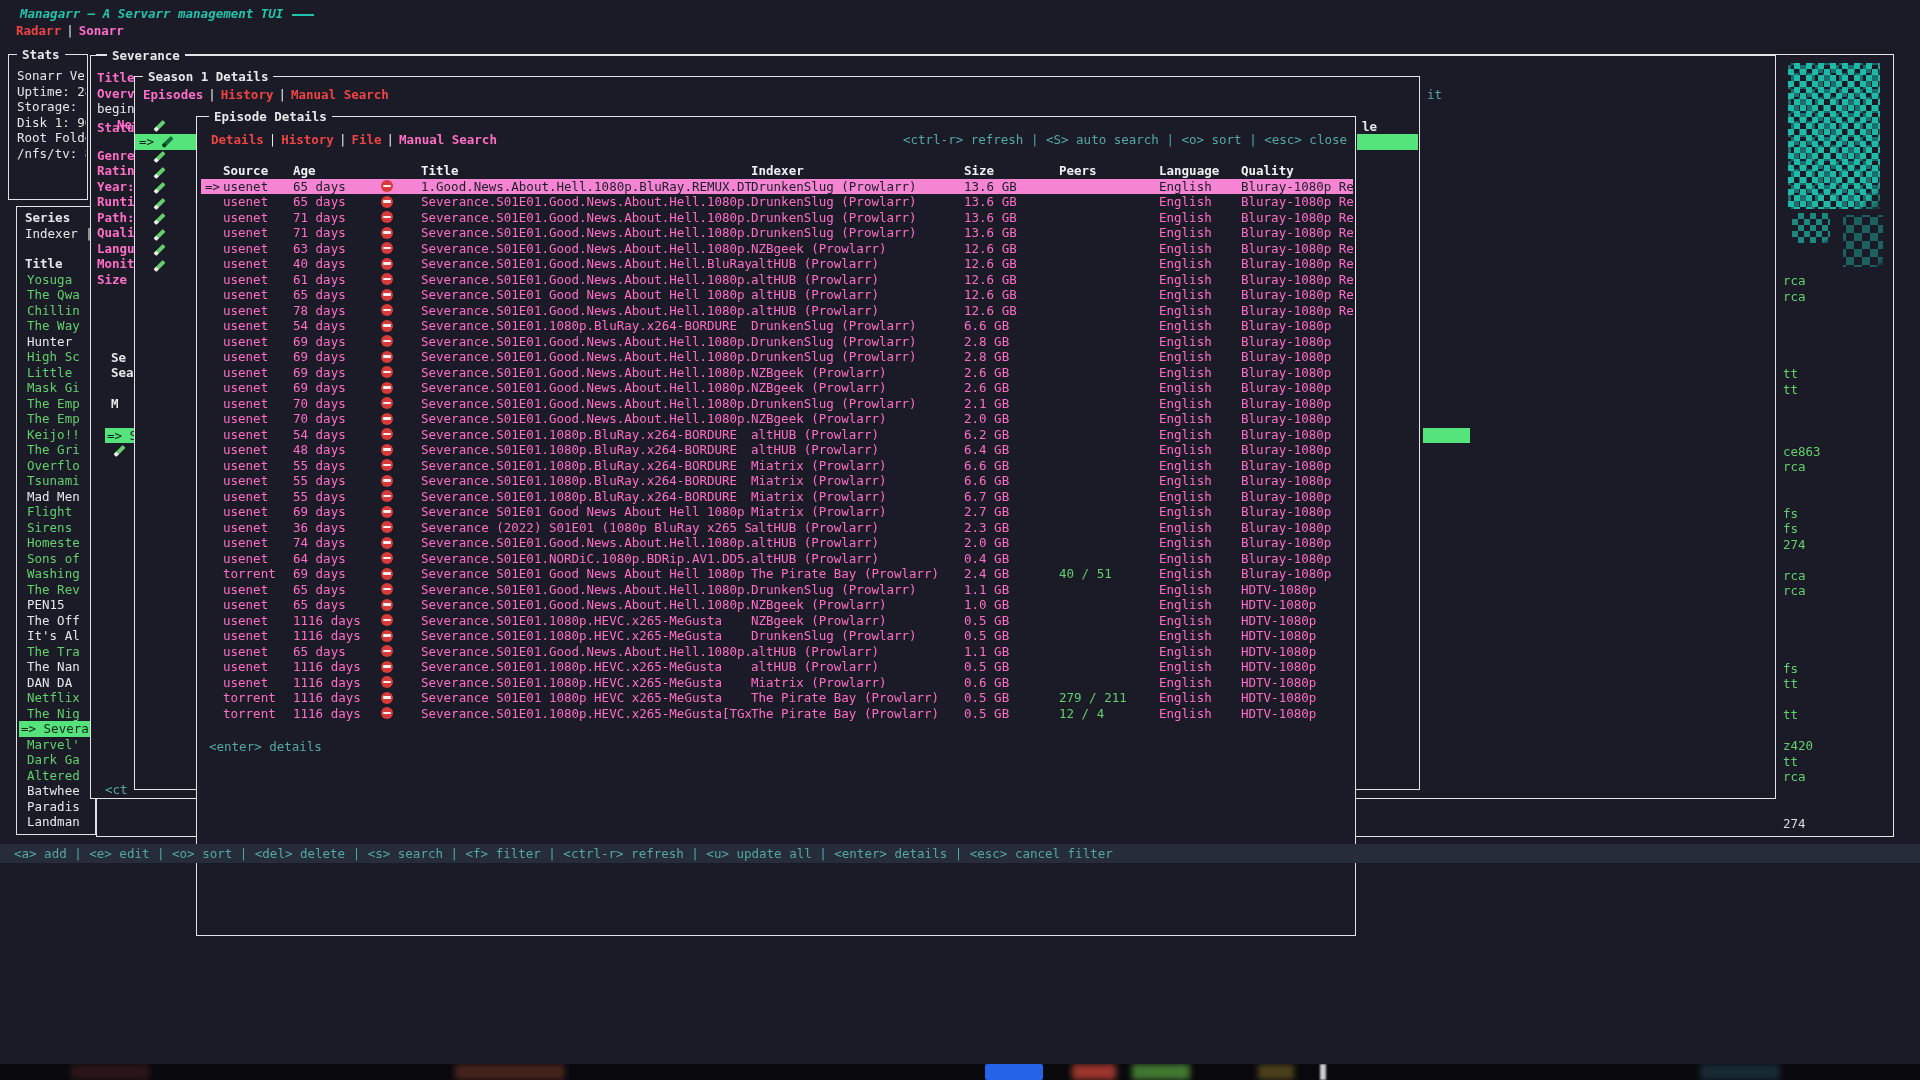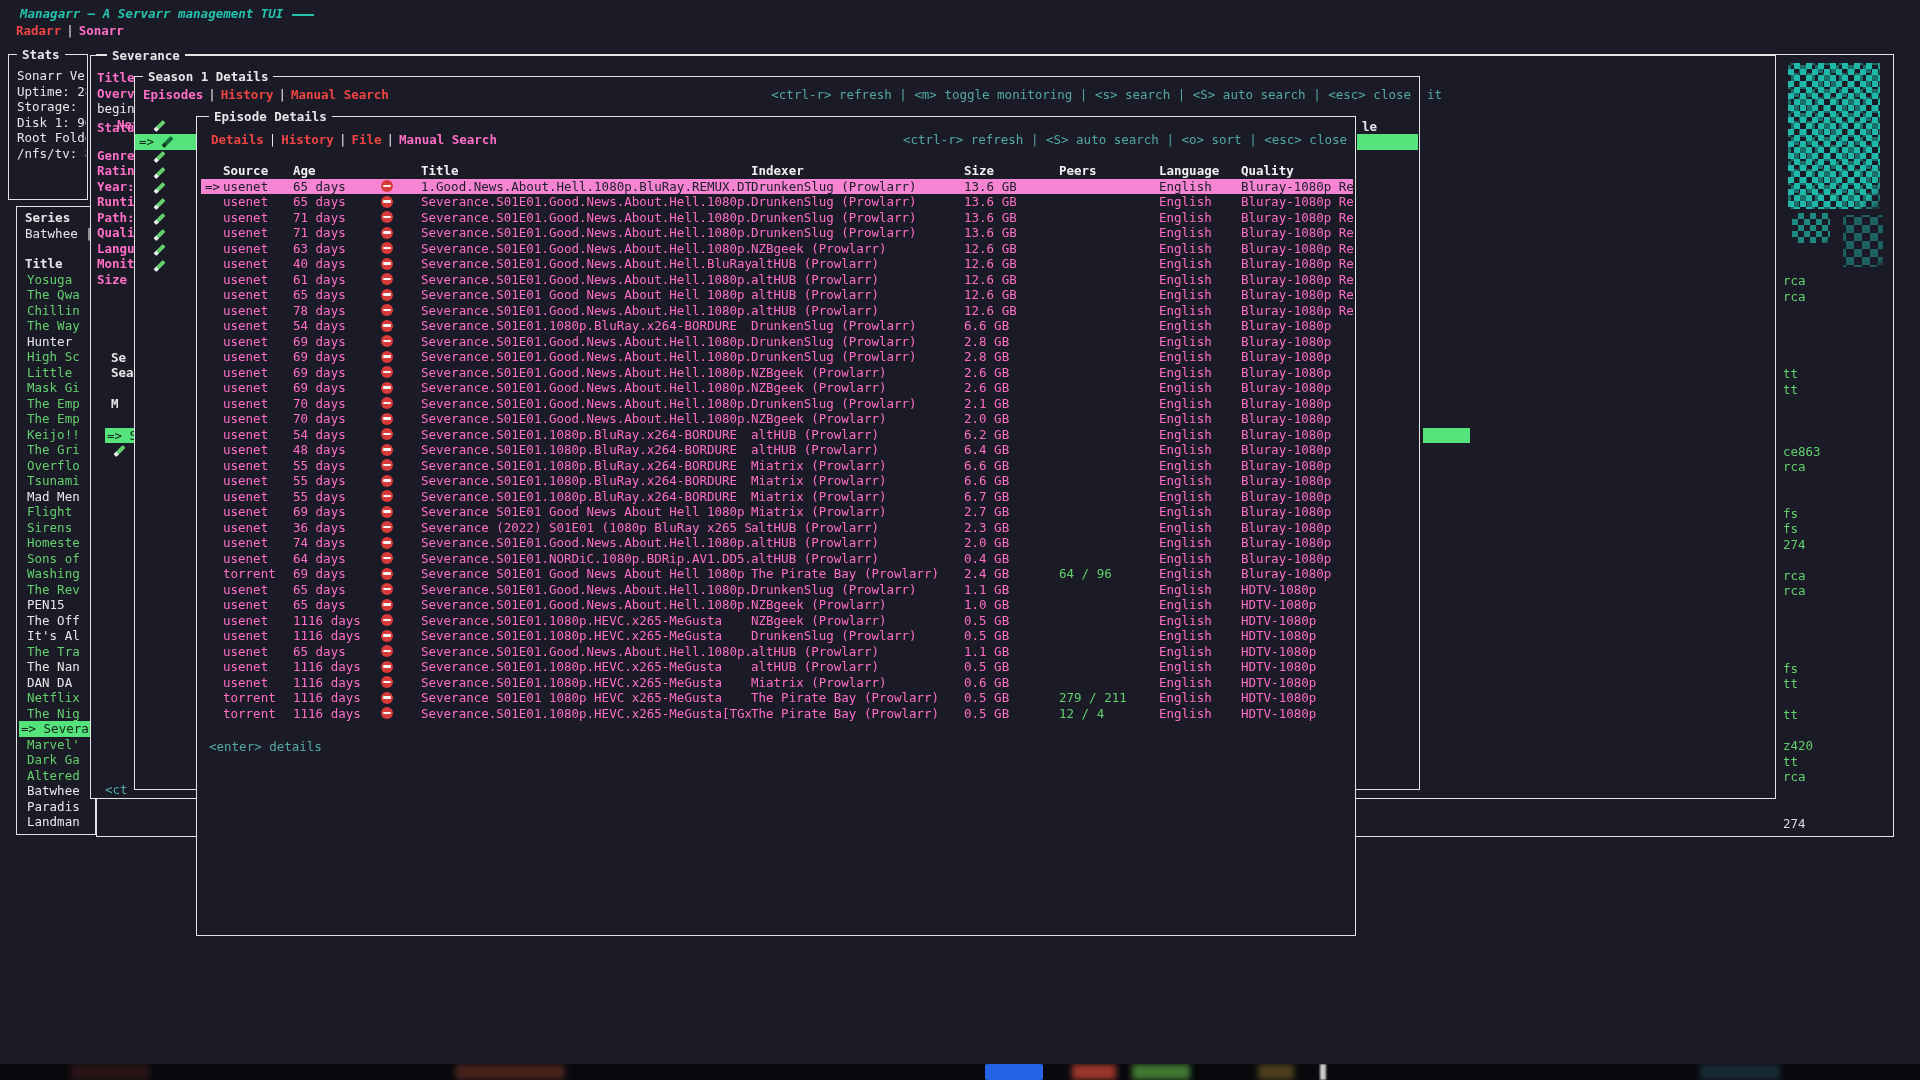--- a/index.html
+++ b/index.html
@@ -128,21 +128,21 @@
           <div class="stat-line">Uptime: 28</div>
           <div class="stat-line">Storage:</div>
           <div class="stat-line">Disk 1: 90</div>
           <div class="stat-line">Root Folde</div>
           <div class="stat-line">/nfs/tv: 8</div>
         </div>
     </div>
 
     <div id="series-box" class="window">
       <div class="abs bold" style="left:8px;top:3px">Series</div>
-      <div class="abs" style="left:8px;top:18.5px;width:69px;overflow:hidden;white-space:nowrap">Batwhee |</div>
+      <div class="abs" style="left:8px;top:18.5px;width:69px;overflow:hidden;white-space:nowrap">Indexer |</div>
       <div class="abs bold" style="left:8px;top:49px">Title</div>
       <div id="series-items" class="abs" style="left:2px;top:64.5px;width:75px">
           <div class="series-item">Yosuga</div>
           <div class="series-item">The Qwa</div>
           <div class="series-item">Chillin</div>
           <div class="series-item">The Way</div>
           <div class="series-item unmon">Hunter</div>
           <div class="series-item">High Sc</div>
           <div class="series-item">Little</div>
           <div class="series-item">Mask Gi</div>
@@ -203,21 +203,20 @@
       <div class="sel-green" style="left:1332px;top:371.5px;width:47px;height:15.5px"></div>
       <span class="pencil" style="left:22px;top:393px"></span>
       <div class="abs hints" style="left:14px;top:726px">&lt;ct</div>
     </div>
 
     <div id="season-win" class="window">
       <span class="wtitle" style="left:8px">Season 1 Details</span>
       <div class="tabs" style="left:8px;top:9.5px">
         <span class="tab active">Episodes</span><span class="sepc">|</span><span class="tab">History</span><span class="sepc">|</span><span class="tab">Manual Search</span>
       </div>
-      <div class="abs hints" style="right:8px;top:9.5px">&lt;ctrl-r&gt; refresh | &lt;m&gt; toggle monitoring | &lt;s&gt; search | &lt;S&gt; auto search | &lt;esc&gt; close</div>
 
       <div id="episodes-bg">
         <div class="abs bold" style="left:1227px;top:41.5px">le</div>
         <div class="sel-green" id="ep-selected-left" style="left:0;top:57px;width:62px;height:15.5px">
           <span style="padding-left:4px">=&gt;</span>
           <span class="pencil dark" style="left:26px;top:5.5px"></span>
         </div>
         <div class="sel-green" style="left:1222px;top:57px;width:61px;height:15.5px"></div>
       <span class="pencil" style="left: 18px; top: 47px;"></span>
           <span class="pencil" style="left: 18px; top: 78px;"></span>
@@ -554,21 +553,21 @@
             <div class="cell quality">Bluray-1080p</div>
           </div>
           <div class="release-row">
             <div class="cell prefix"></div>
             <div class="cell source">torrent</div>
             <div class="cell age">69 days</div>
             <div class="cell rejected"><span class="noentry"></span></div>
             <div class="cell title">Severance S01E01 Good News About Hell 1080p</div>
             <div class="cell indexer">The Pirate Bay (Prowlarr)</div>
             <div class="cell size">2.4 GB</div>
-            <div class="cell peers">64 / 96</div>
+            <div class="cell peers">40 / 51</div>
             <div class="cell language">English</div>
             <div class="cell quality">Bluray-1080p</div>
           </div>
           <div class="release-row">
             <div class="cell prefix"></div>
             <div class="cell source">usenet</div>
             <div class="cell age">65 days</div>
             <div class="cell rejected"><span class="noentry"></span></div>
             <div class="cell title">Severance.S01E01.Good.News.About.Hell.1080p.</div>
             <div class="cell indexer">DrunkenSlug (Prowlarr)</div>
@@ -671,20 +670,23 @@
             <div class="cell size">0.5 GB</div>
             <div class="cell peers">12 / 4</div>
             <div class="cell language">English</div>
             <div class="cell quality">HDTV-1080p</div>
           </div>
         </div>
 
       <div class="abs hints" style="left:12px;top:621.5px">&lt;enter&gt; details</div>
     </div>
 
+    <div id="footer-bar">
+      <span class="hints">&lt;a&gt; add | &lt;e&gt; edit | &lt;o&gt; sort | &lt;del&gt; delete | &lt;s&gt; search | &lt;f&gt; filter | &lt;ctrl-r&gt; refresh | &lt;u&gt; update all | &lt;enter&gt; details | &lt;esc&gt; cancel filter</span>
+    </div>
   </div>
 
   <div id="wallpaper">
     <div class="wp" style="left:70px;width:80px;background:#5a2a2a;opacity:.4"></div>
     <div class="wp" style="left:455px;width:110px;background:#7a3a2a;opacity:.55"></div>
     <div class="wp sharp" style="left:985px;width:58px;background:#2563e8"></div>
     <div class="wp" style="left:1072px;width:44px;background:#d84a3a;opacity:.7"></div>
     <div class="wp" style="left:1132px;width:58px;background:#69c24a;opacity:.6"></div>
     <div class="wp" style="left:1258px;width:36px;background:#c9a83a;opacity:.35"></div>
     <div class="wp" style="left:1320px;width:6px;background:#ffffff;opacity:.8;filter:blur(1px)"></div>

